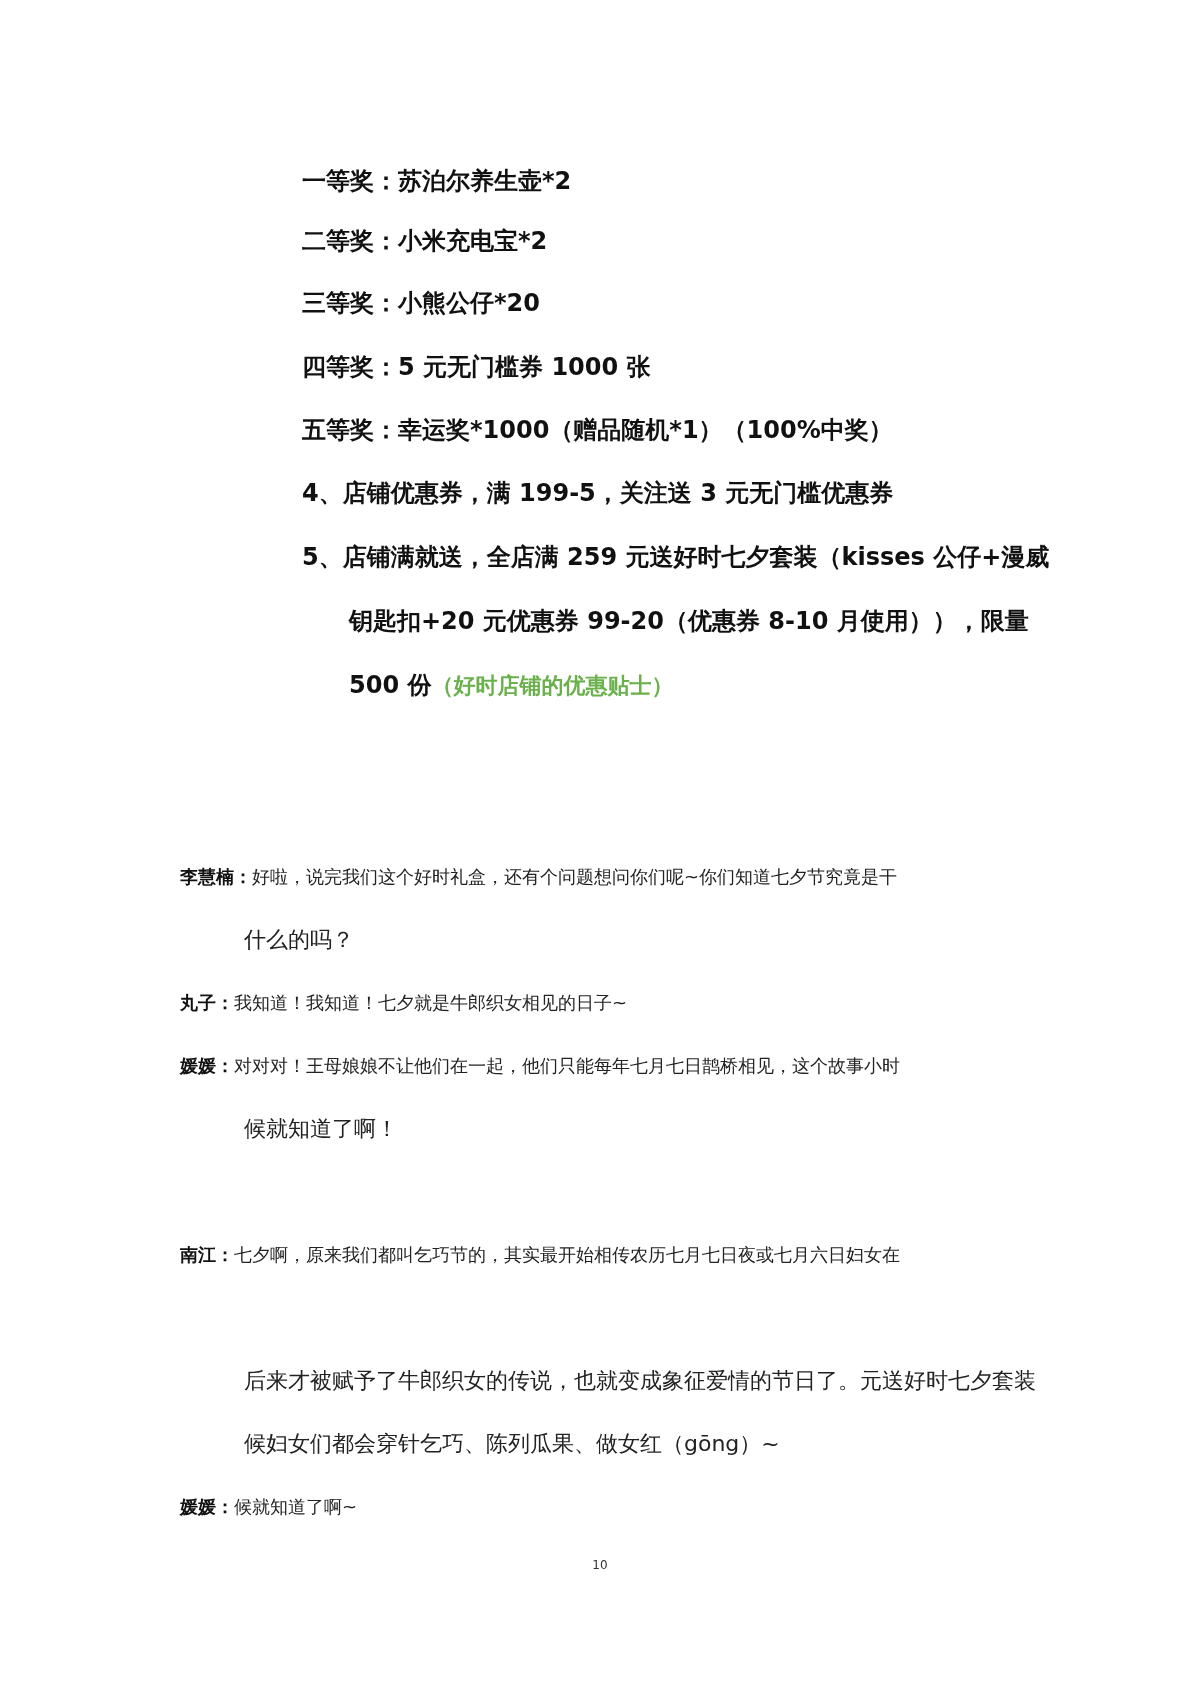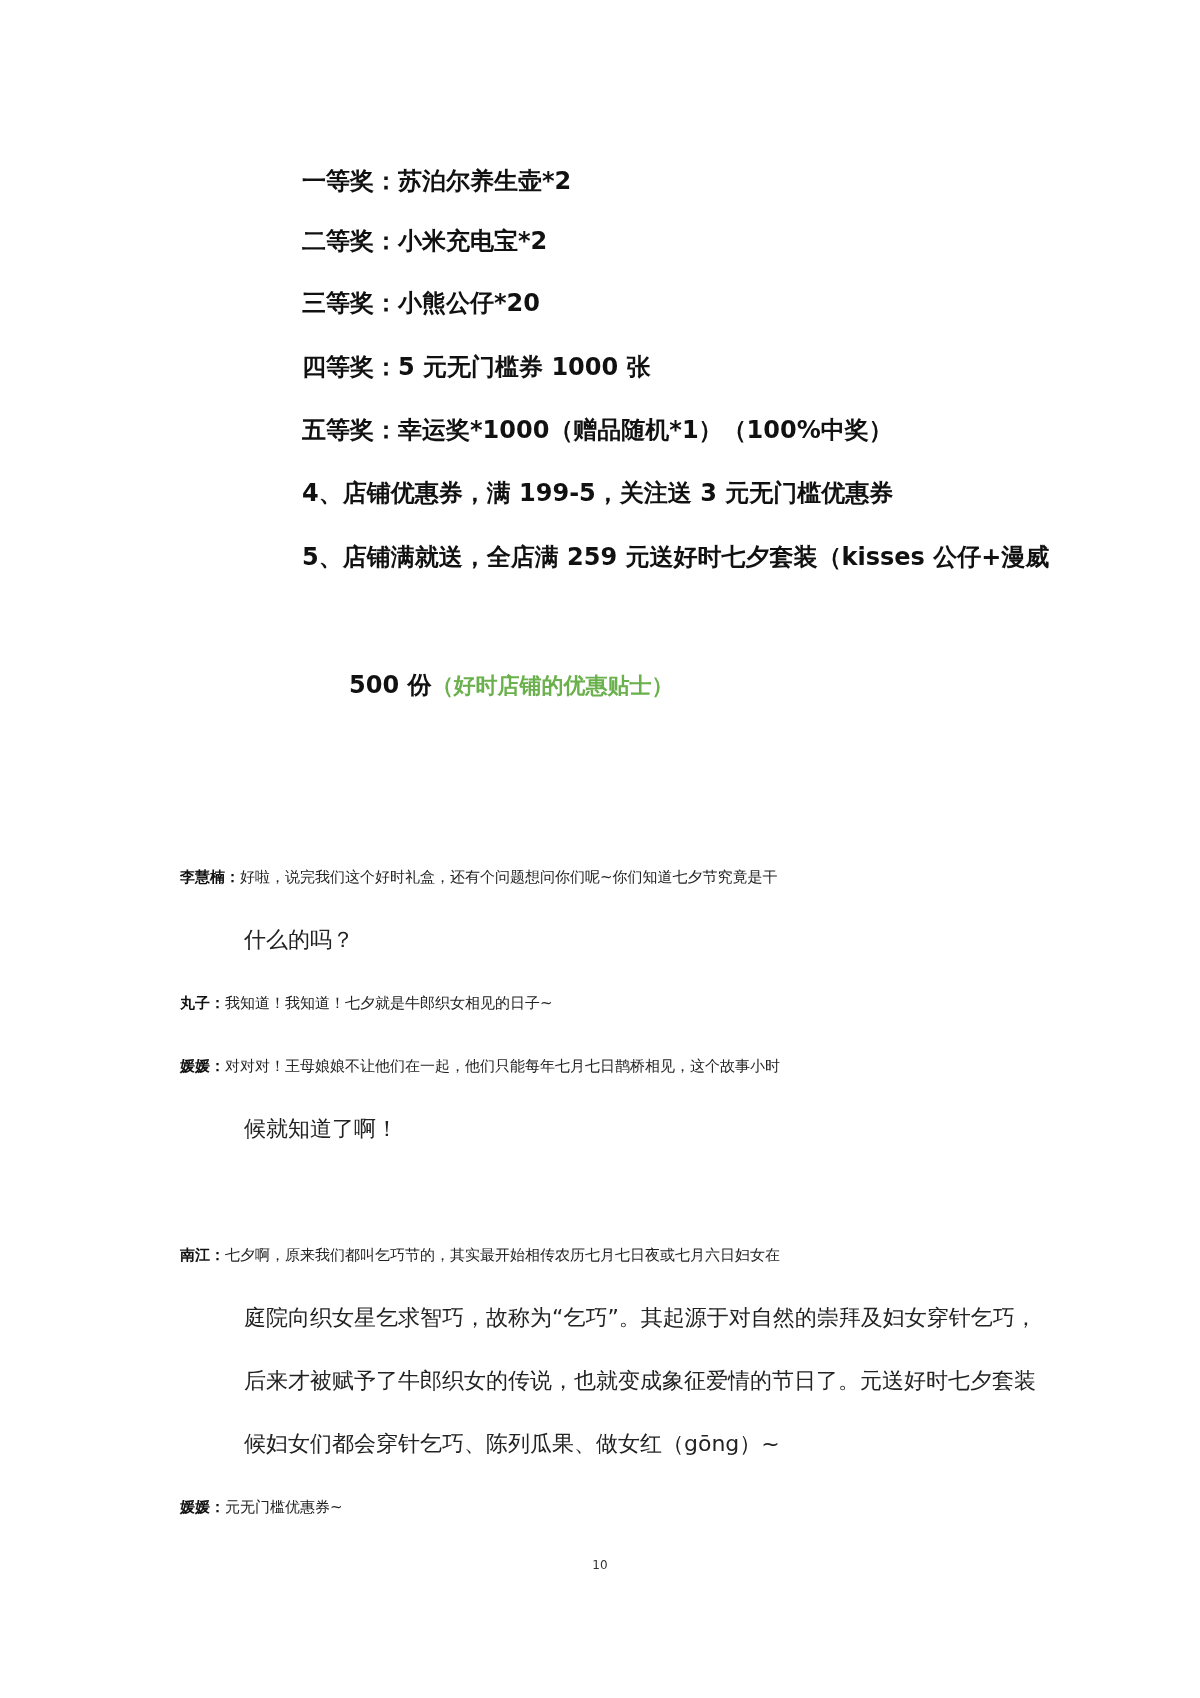--- a/index.html
+++ b/index.html
@@ -15,21 +15,21 @@
       white-space: nowrap; color: #111;
     }
     .cont {
       position: absolute; left: 349px;
       font-size: 24px; font-weight: bold; line-height: 30px;
       white-space: nowrap; color: #111;
     }
     .green { color: #6ab04c; font-size: 22px; }
     .dlg {
       position: absolute; left: 180px;
-      font-size: 15px; line-height: 26px; white-space: nowrap; color: #222;
+      font-size: 18px; line-height: 26px; white-space: nowrap; color: #222;
     }
     .dlg .speaker { font-weight: bold; color: #111; }
     .dlg-cont {
       position: absolute; left: 244px;
       font-size: 22px; line-height: 26px; white-space: nowrap; color: #222;
     }
     .page-num {
       position: absolute; left: 0; width: 1200px; top: 1558px;
       text-align: center; font-size: 12px; color: #333;
     }
@@ -40,20 +40,21 @@
 <div class="page">
 
   <div class="prize" style="top:166px">一等奖：苏泊尔养生壶*2</div>
   <div class="prize" style="top:226px">二等奖：小米充电宝*2</div>
   <div class="prize" style="top:288px">三等奖：小熊公仔*20</div>
   <div class="prize" style="top:352px">四等奖：5 元无门槛券  1000 张</div>
   <div class="prize" style="top:415px">五等奖：幸运奖*1000（赠品随机*1）（100%中奖）</div>
 
   <div class="prize" style="top:478px">4、店铺优惠券，满 199-5，关注送 3 元无门槛优惠券</div>
   <div class="prize" style="top:542px">5、店铺满就送，全店满 259 元送好时七夕套装（kisses 公仔+漫威</div>
+  <div class="cont" style="top:606px">钥匙扣+20 元优惠券 99-20（优惠券 8-10 月使用）），限量</div>
   <div class="cont" style="top:670px">
     <span>500 份</span><span class="green">（好时店铺的优惠贴士）</span>
   </div>
 
   <div class="dlg" style="top:864px">
     <span class="speaker">李慧楠：</span><span>好啦，说完我们这个好时礼盒，还有个问题想问你们呢~你们知道七夕节究竟是干</span>
   </div>
   <div class="dlg-cont" style="top:927px">什么的吗？</div>
 
   <div class="dlg" style="top:990px">
@@ -62,22 +63,21 @@
 
   <div class="dlg" style="top:1053px">
     <span class="speaker">媛媛：</span><span>对对对！王母娘娘不让他们在一起，他们只能每年七月七日鹊桥相见，这个故事小时</span>
   </div>
   <div class="dlg-cont" style="top:1116px">候就知道了啊！</div>
 
 
   <div class="dlg" style="top:1242px">
     <span class="speaker">南江：</span><span>七夕啊，原来我们都叫乞巧节的，其实最开始相传农历七月七日夜或七月六日妇女在</span>
   </div>
-  <div class="dlg-cont" style="top:1305px">庭院向织女星乞求智巧，故称为“乞巧”。其起源于对自然的崇拜及妇女穿针乞巧，</div>
   <div class="dlg-cont" style="top:1368px">后来才被赋予了牛郎织女的传说，也就变成象征爱情的节日了。元送好时七夕套装</div>
   <div class="dlg-cont" style="top:1431px">候妇女们都会穿针乞巧、陈列瓜果、做女红（gōng）~</div>
 
   <div class="dlg" style="top:1494px">
-    <span class="speaker">媛媛：</span><span>元无门槛优惠券~</span>
+    <span class="speaker">媛媛：</span><span>候就知道了啊~</span>
   </div>
 
   <div class="page-num">10</div>
 </div>
 
 </body></html>

